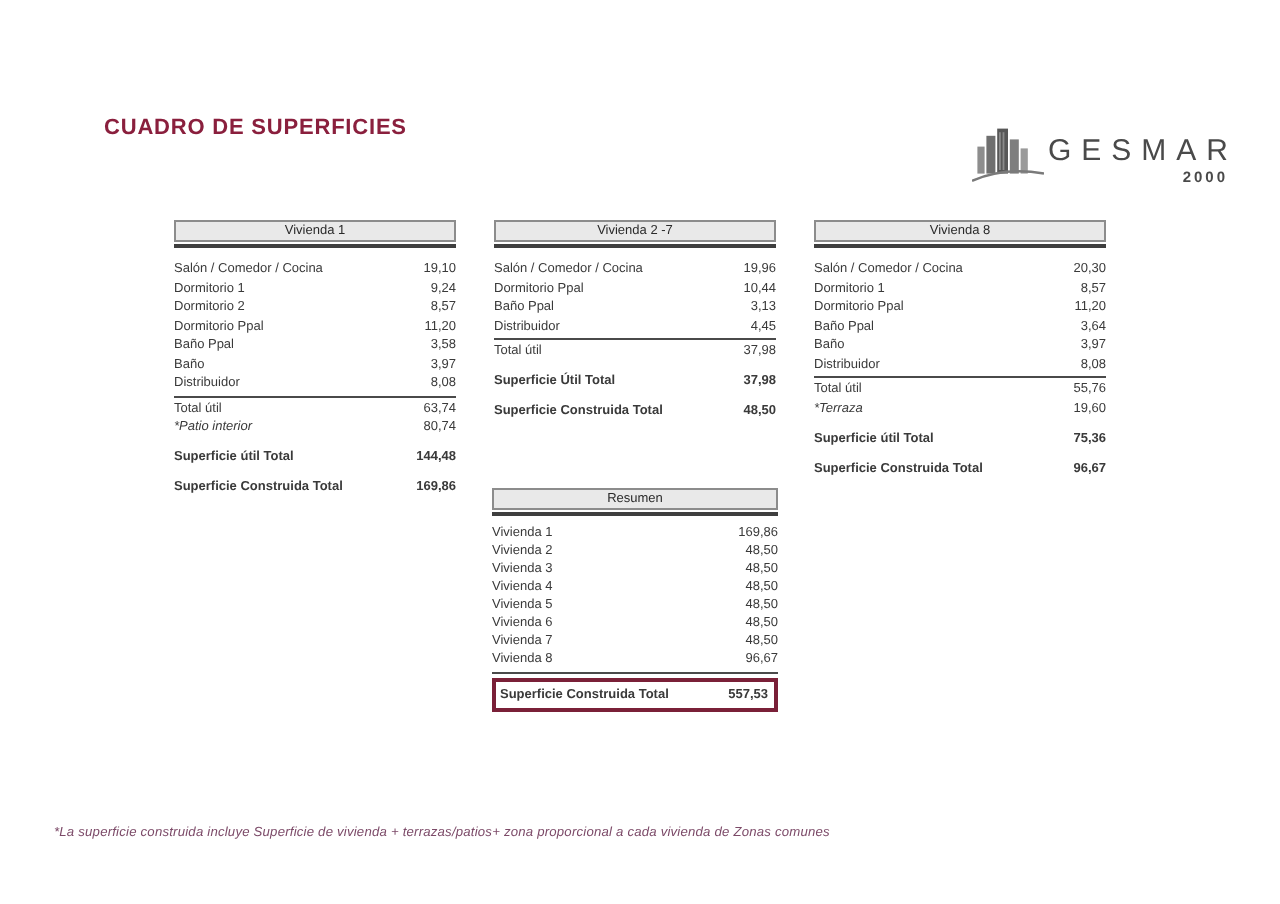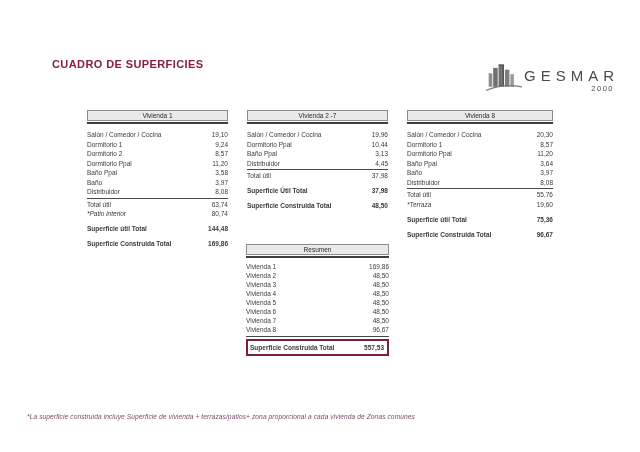--- a/index.html
+++ b/index.html
@@ -4,21 +4,21 @@
 <style>
   * { margin: 0; padding: 0; box-sizing: border-box; }
   html, body { width: 640px; height: 452px; background: #ffffff; overflow: hidden; }
   body { font-family: "Liberation Sans", sans-serif; color: #3a3a3a; position: relative; }
 
   
   .logo { position: absolute; top: 22px; right: 26px; display: flex; align-items: flex-end; gap: 2px; margin-top: 37px; }
   .logo svg { display: block; }
   .logo-text { display: flex; flex-direction: column; align-items: flex-end; }
   .logo-name { font-size: 15px; letter-spacing: 5px; color: #4a4a4a; line-height: 16px; margin-right: -5px; }
-  .logo-year { font-size: 7.5px; font-weight: normal; letter-spacing: 1.5px; color: #4a4a4a; line-height: 8px; margin-top: 1px; }
+  .logo-year { font-size: 7.5px; font-weight: bold; letter-spacing: 1.5px; color: #4a4a4a; line-height: 8px; margin-top: 1px; }
 
   
   .page-title { position: absolute; left: 52px; top: 58px; font-size: 11px; font-weight: bold;
                 letter-spacing: .4px; color: #8a1f3d; }
 
   
   .panel { position: absolute; font-size: 6.5px; }
   .panel-header { height: 11px; line-height: 10px; text-align: center; background: #e9e9e9;
                   border: 1px solid #8c8c8c; color: #2a2a2a; }
   .header-rule { border-top: 2px solid #3f3f3f; margin-top: 1px; }

